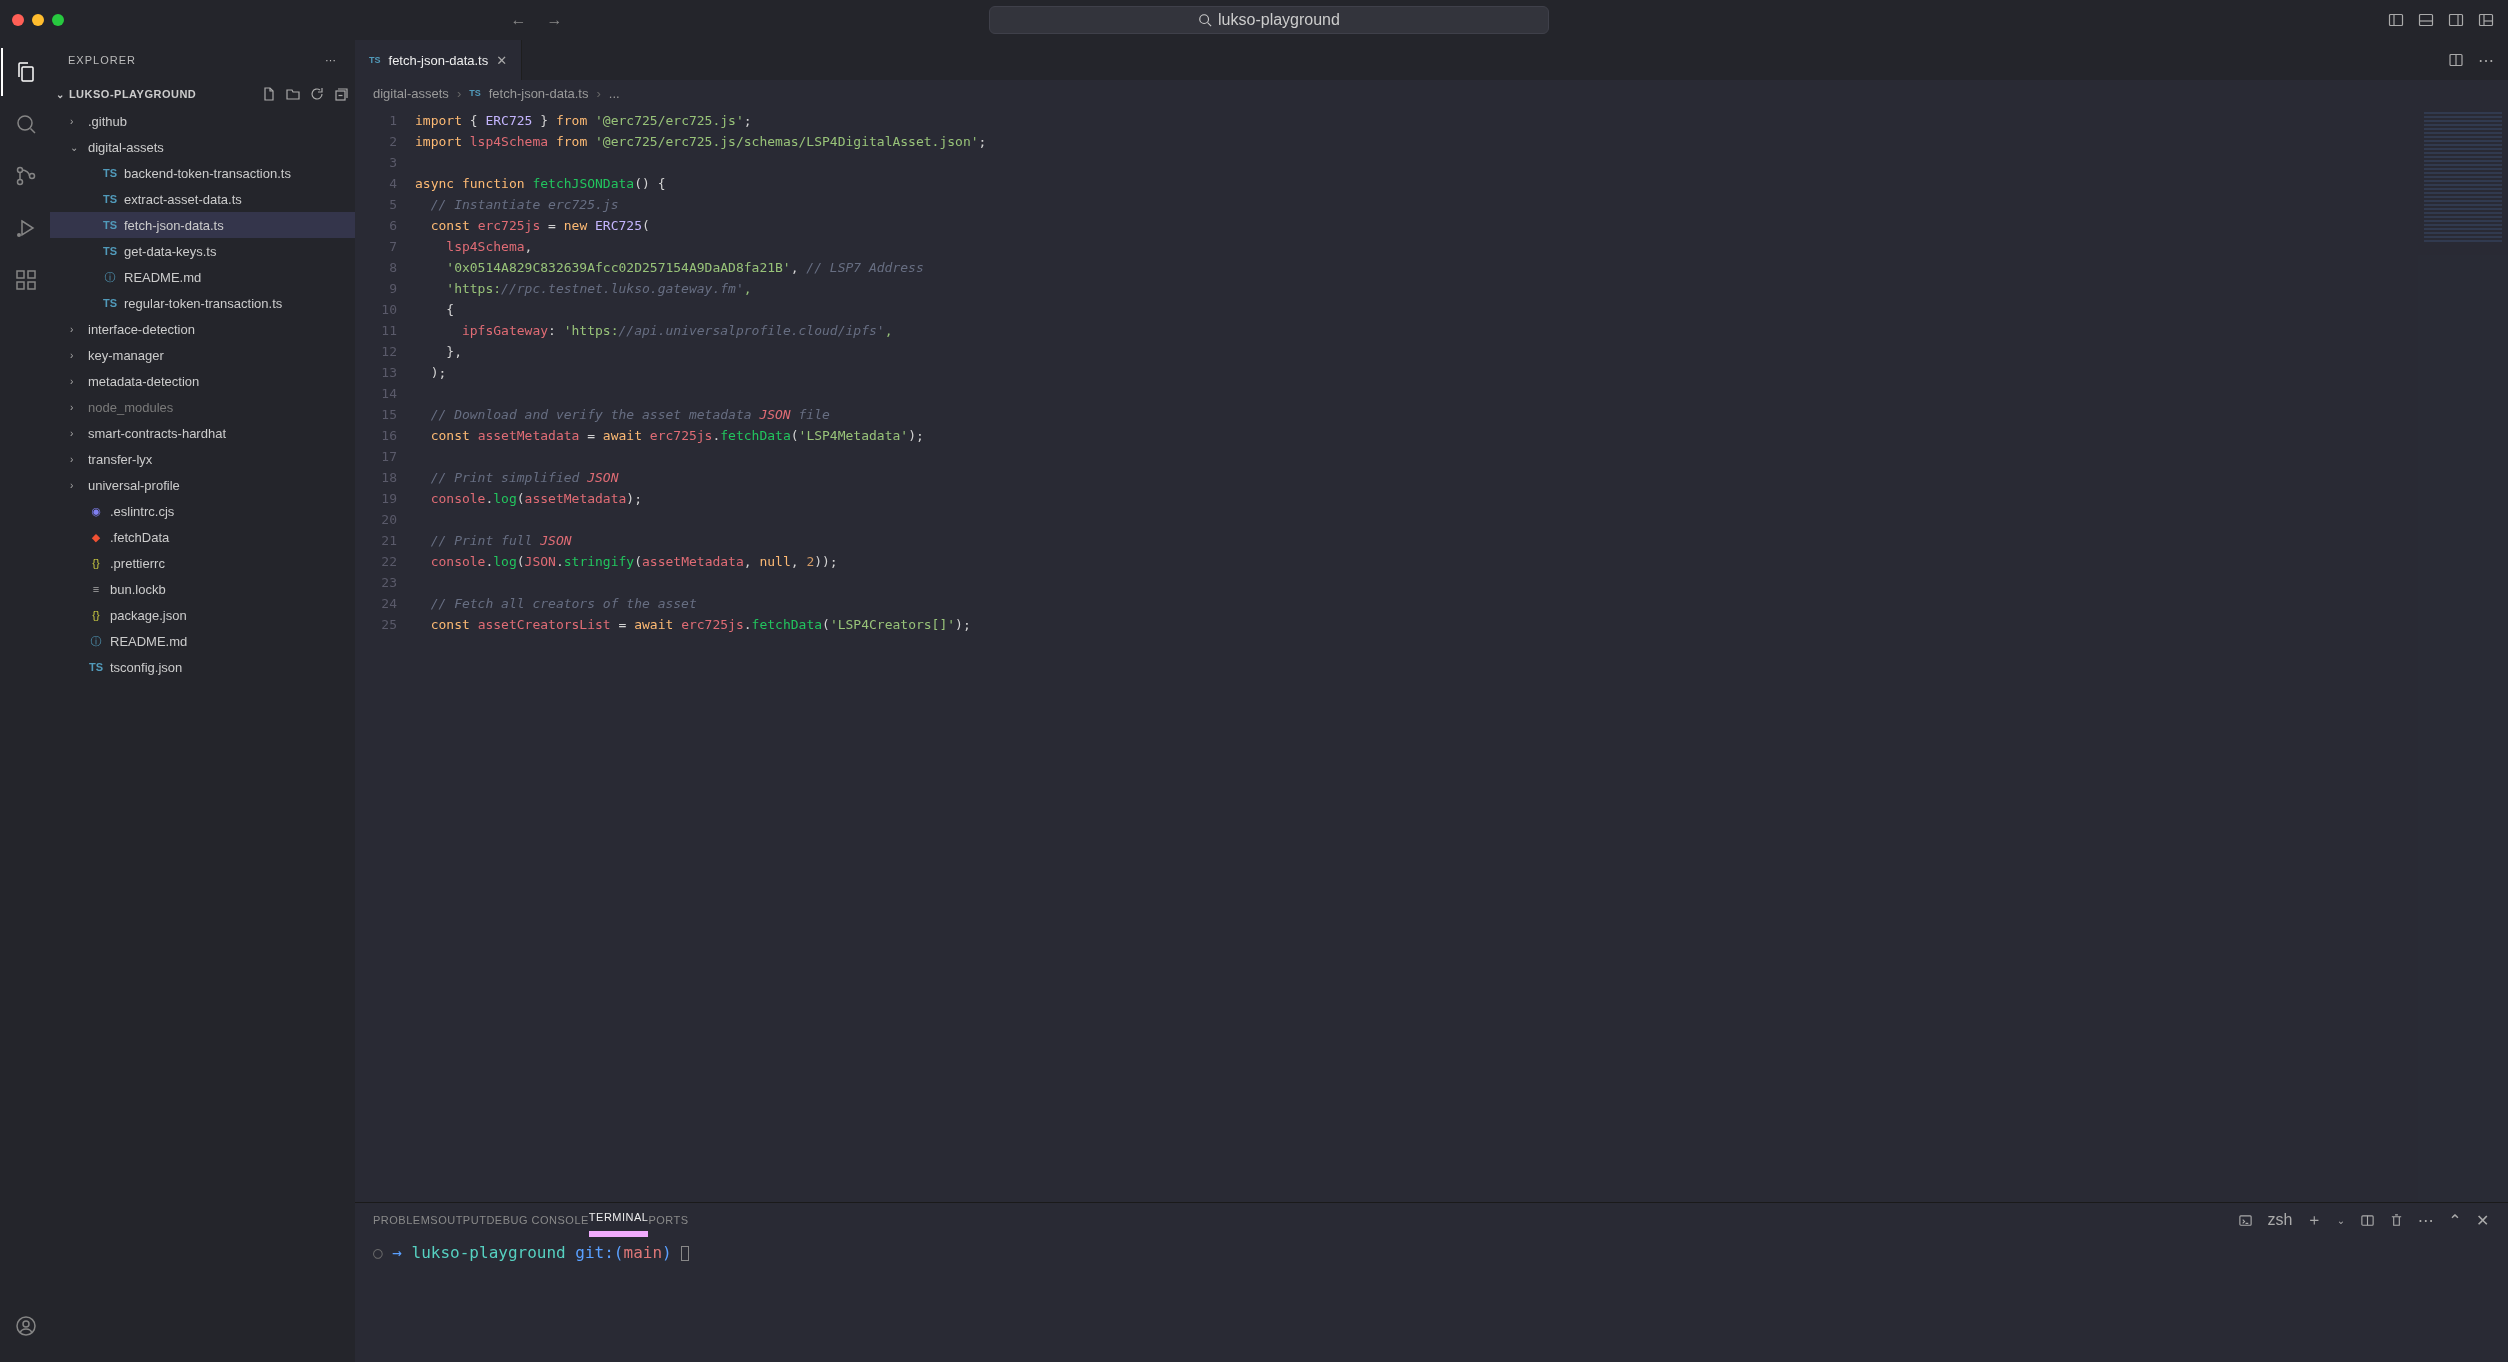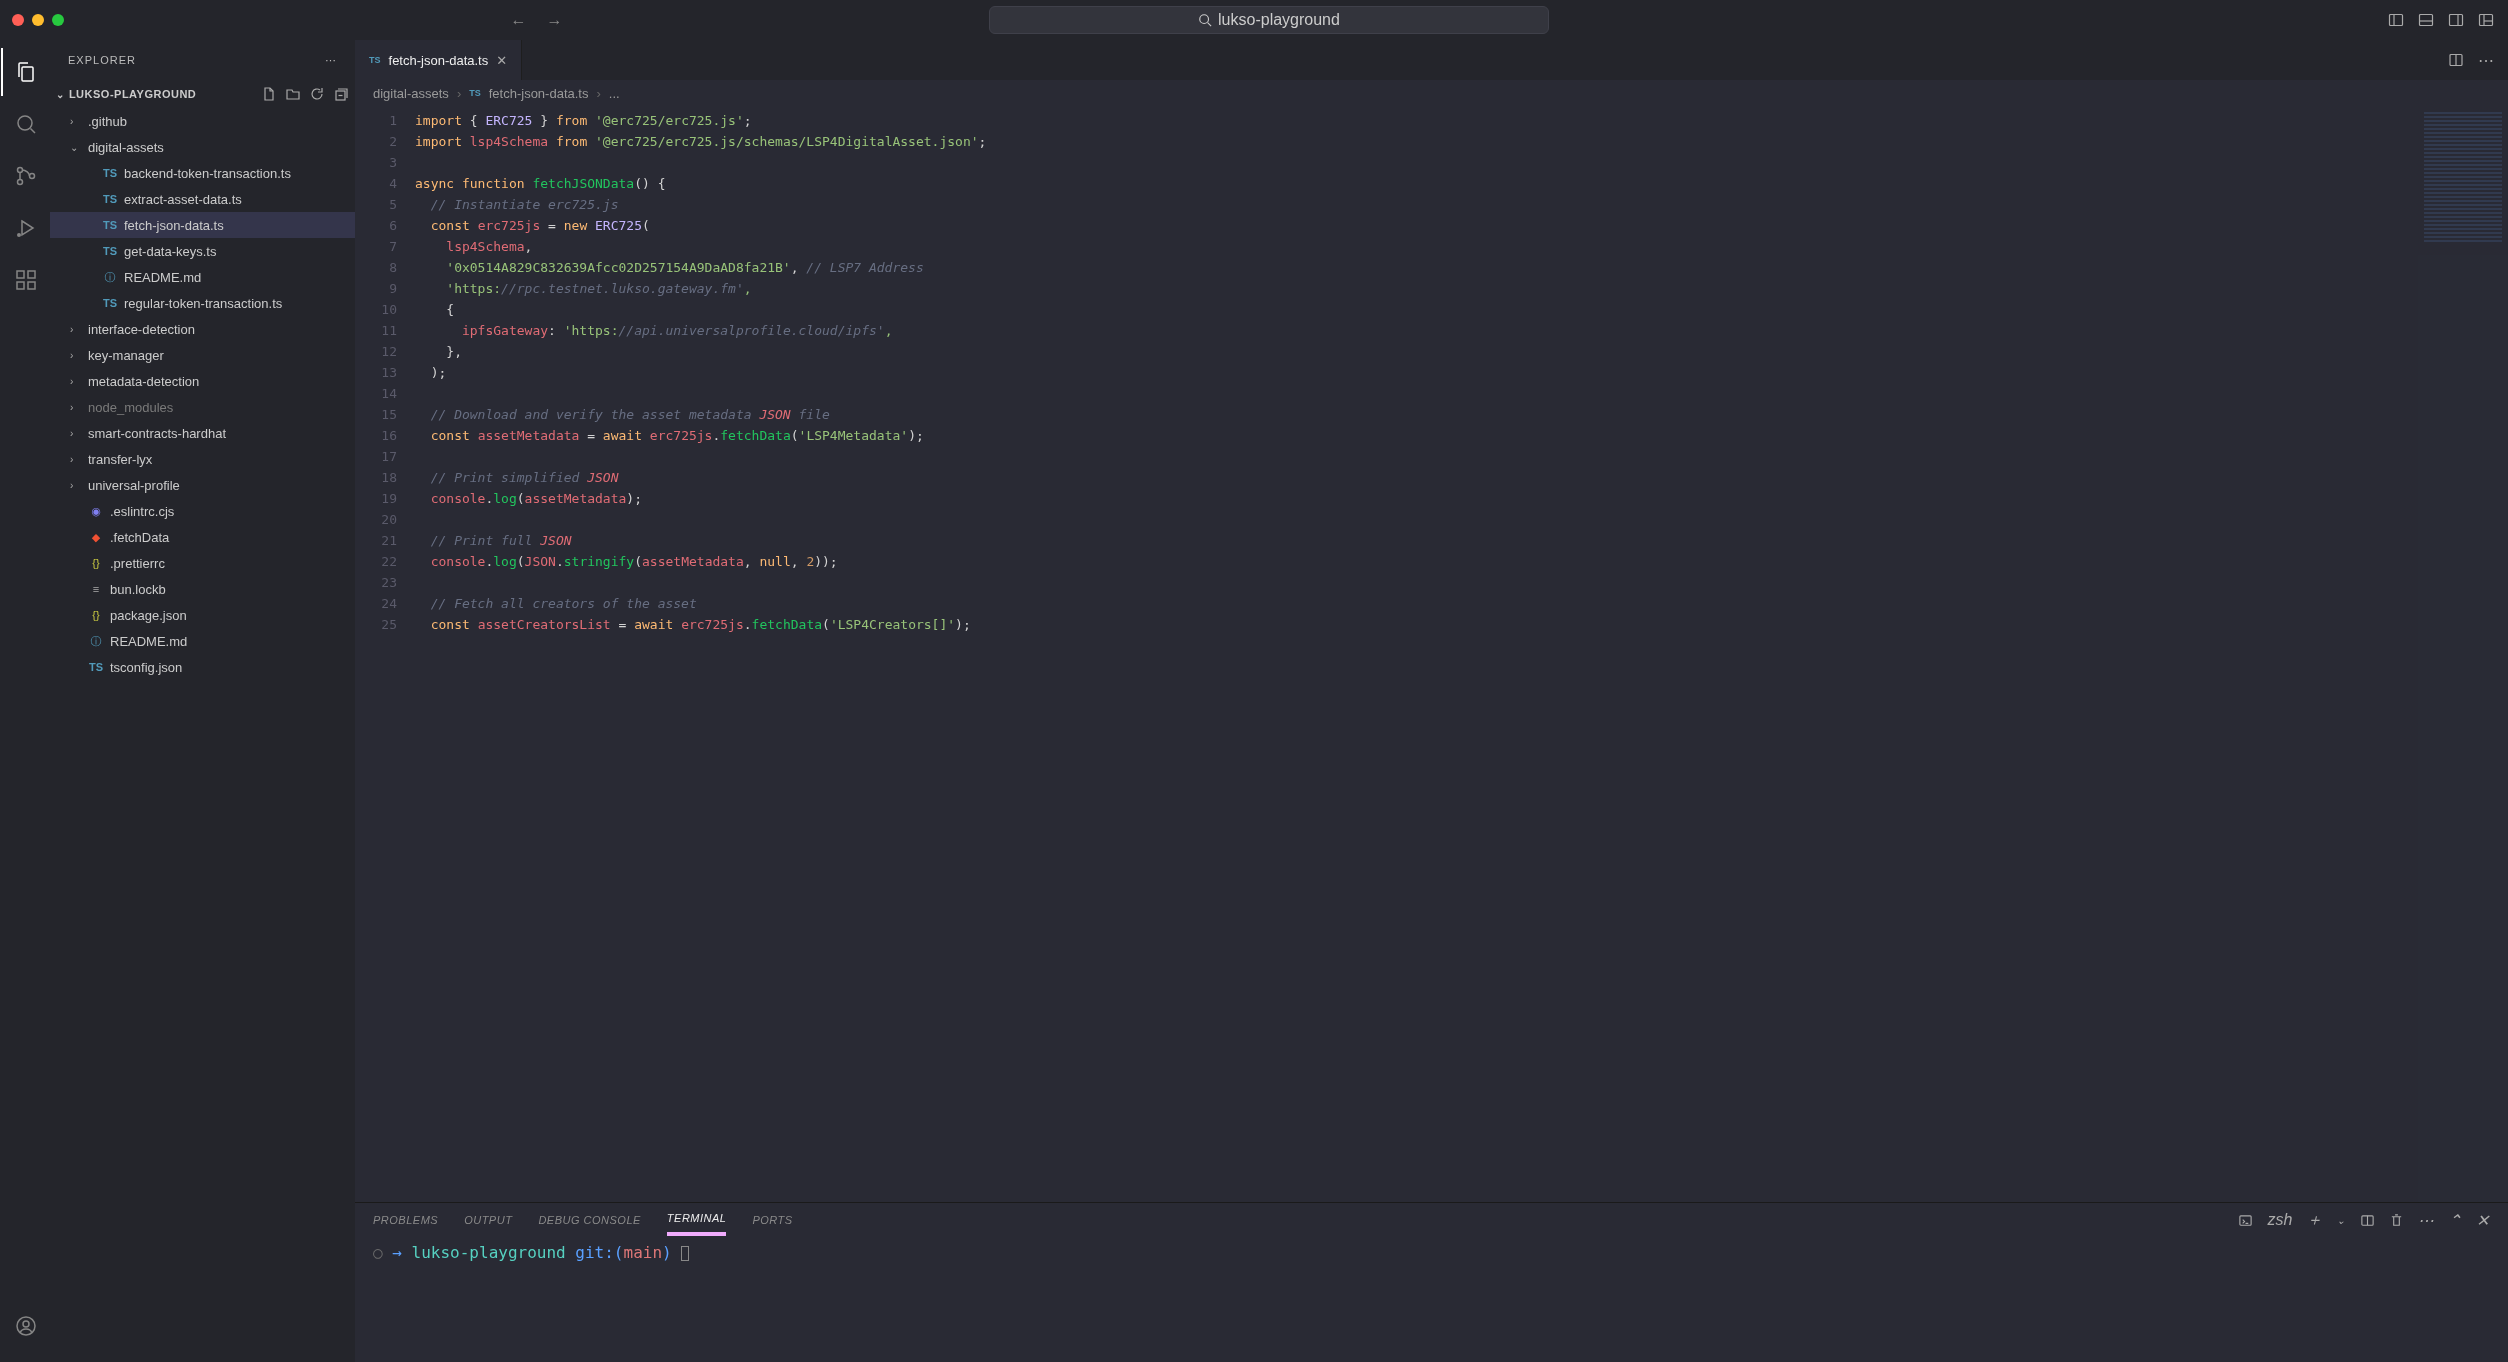--- a/index.html
+++ b/index.html
@@ -198,28 +198,26 @@
   border-top: 1px solid #1a1a1a;
   display: flex;
   flex-direction: column;
   background: #292a34;
 }
 .panel-tabs {
   height: 34px;
   display: flex;
   align-items: center;
   padding: 0 18px;
-  gap: 26px;
   font-size: 11px;
   letter-spacing: 0.5px;
   color: #8a8a8a;
-  font-style: italic;
 }
 .panel-tab { cursor: pointer; padding: 8px 0; }
-.panel-tab.active { color: #eee; border-bottom: 4px solid #f0abfc; }
+.panel-tab.active { color: #eee; border-bottom: 6px solid #f0abfc; }
 .panel-tabs .right { margin-left: auto; display: flex; align-items: center; gap: 14px; color: #aaa; }
 .panel-tabs .right span { cursor: pointer; font-size: 16px; }
 .shell-label { font-size: 12px; letter-spacing: 0; }
 .panel-body {
   flex: 1;
   padding: 6px 18px;
   font-family: Menlo, Monaco, monospace;
   font-size: 16px;
   color: #ccc;
 }

